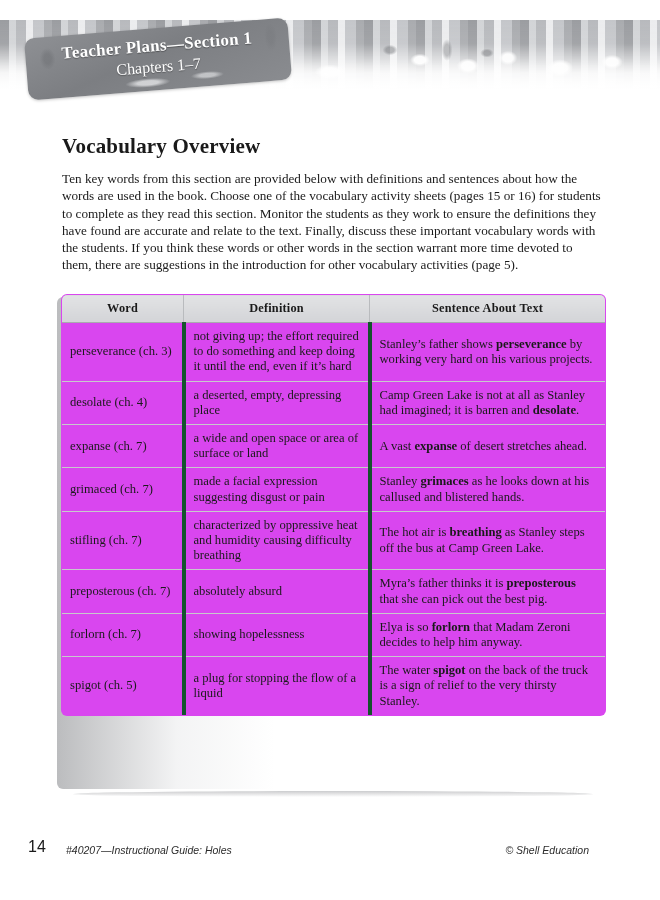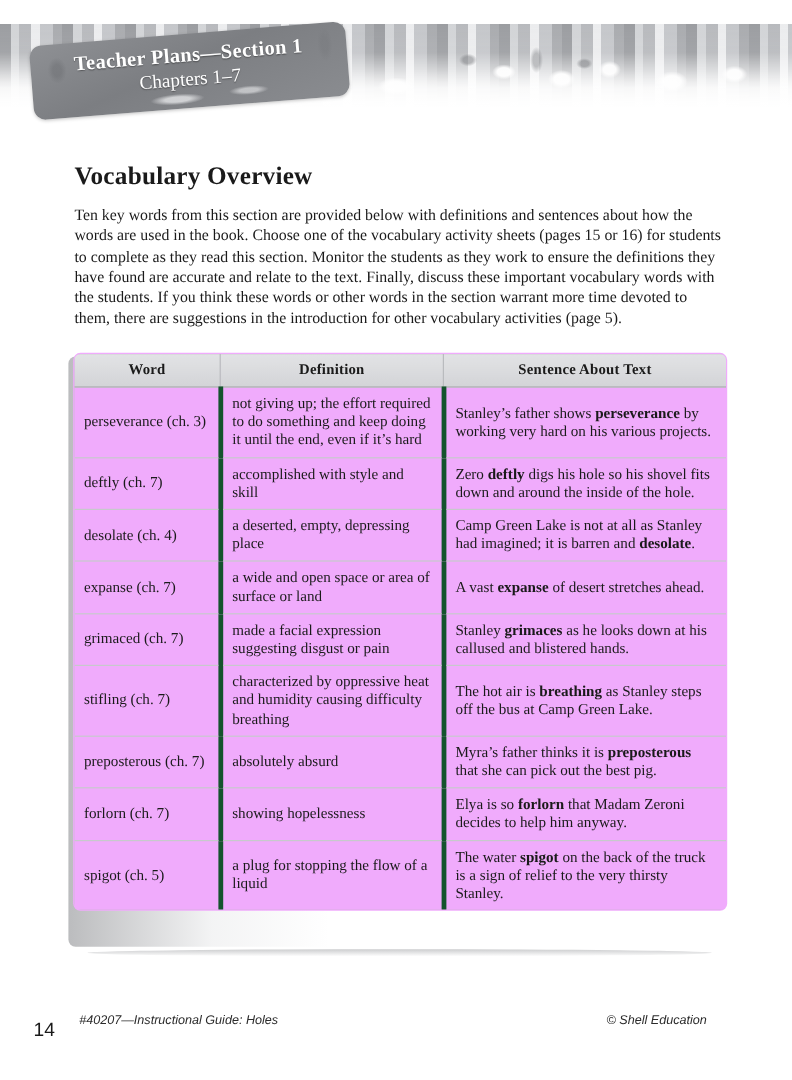--- a/index.html
+++ b/index.html
@@ -155,21 +155,21 @@
     height: 6px;
     background: linear-gradient(180deg, rgba(140,142,146,0.45), rgba(255,255,255,0));
     border-radius: 50%;
     z-index: 0;
   }
   table.vocab {
     position: relative;
     z-index: 1;
     width: 544px;
     border-collapse: collapse;
-    background: #f0abfc;
+    background: #d946ef;
     border: 1px solid #b9bbbe;
     border-radius: 6px;
     overflow: hidden;
     table-layout: fixed;
   }
   table.vocab th {
     background: linear-gradient(180deg, #e2e3e5 0%, #d3d4d7 100%);
     font-size: 12.3px;
     font-weight: bold;
     text-align: center;
@@ -197,21 +197,20 @@
   .vocab-bold { font-weight: bold; font-family: Liberation Serif, serif; }
 
   
   .footer { position: absolute; left: 0; top: 838px; width: 660px; height: 30px; }
   .page-num {
     position: absolute;
     left: 28px; top: 0;
     font-size: 16px;
     font-family: "Liberation Sans", sans-serif;
     color: #1a1a1a;
-    margin-top: 12px;
   }
   .footer-center {
     position: absolute;
     left: 66px; top: 6px;
     font-size: 10.5px;
     font-style: italic;
     font-family: "Liberation Sans", sans-serif;
     color: #2b2b2b;
   }
   .footer-right {
@@ -260,25 +259,20 @@
         <th>Sentence About Text</th>
       </tr>
     </thead>
     <tbody id="vocab-body">
         <tr>
           <td class="word-cell">perseverance (ch. 3)</td>
           <td>not giving up; the effort required to do something and keep doing it until the end, even if it’s hard</td>
           <td class="sent-cell">Stanley’s father shows <span class="vocab-bold">perseverance</span> by working very hard on his various projects.</td>
         </tr>
         <tr>
-          <td class="word-cell">deftly (ch. 7)</td>
-          <td>accomplished with style and skill</td>
-          <td class="sent-cell">Zero <span class="vocab-bold">deftly</span> digs his hole so his shovel fits down and around the inside of the hole.</td>
-        </tr>
-        <tr>
           <td class="word-cell">desolate (ch. 4)</td>
           <td>a deserted, empty, depressing place</td>
           <td class="sent-cell">Camp Green Lake is not at all as Stanley had imagined; it is barren and <span class="vocab-bold">desolate</span>.</td>
         </tr>
         <tr>
           <td class="word-cell">expanse (ch. 7)</td>
           <td>a wide and open space or area of surface or land</td>
           <td class="sent-cell">A vast <span class="vocab-bold">expanse</span> of desert stretches ahead.</td>
         </tr>
         <tr>

